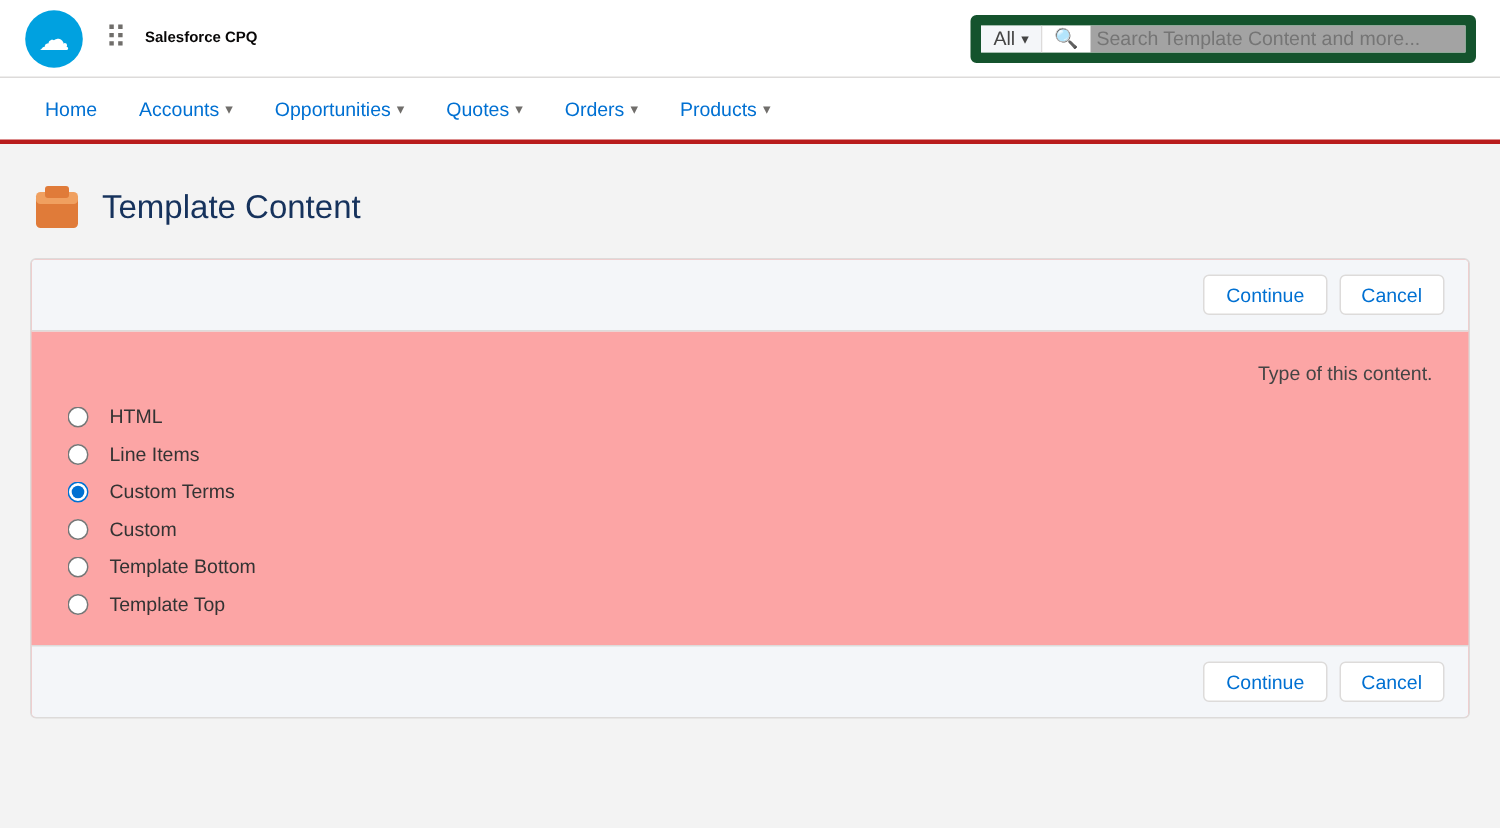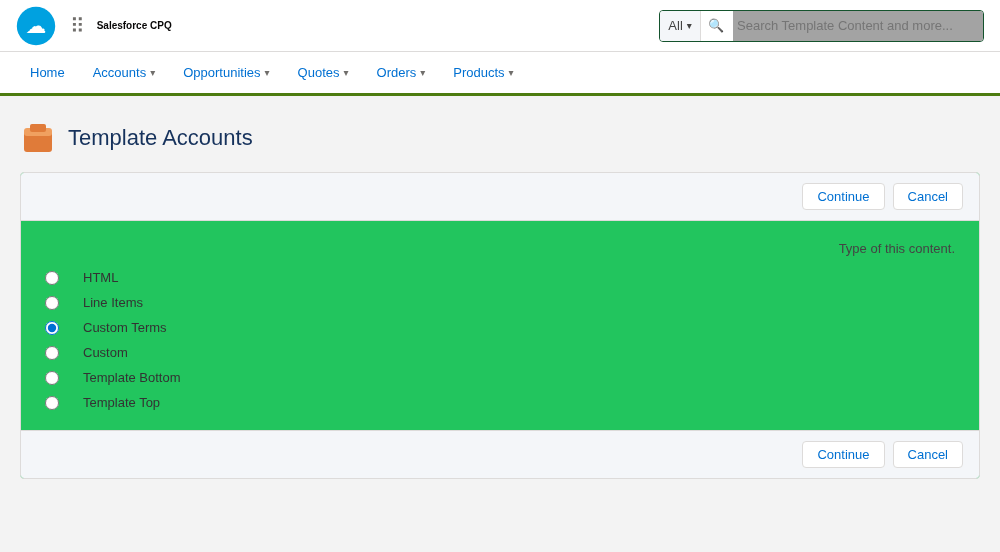--- a/index.html
+++ b/index.html
@@ -30,21 +30,21 @@
       font-size: 10px;
       font-weight: 600;
       color: #080707;
       white-space: nowrap;
       margin-right: 8px;
     }
     .header-search {
       margin-left: auto;
       display: flex;
       align-items: center;
-      border: 1px solid #14532d;
+      border: 7px solid #14532d;
       border-radius: 4px;
       overflow: hidden;
       height: 32px;
     }
     .header-search-filter {
       display: flex;
       align-items: center;
       padding: 0 8px;
       background: #f4f6f9;
       border-right: 1px solid #dddbda;
@@ -69,21 +69,21 @@
       color: #333;
       background: #a3a3a3;
       width: 250px;
       height: 100%;
       padding: 0 4px;
     }
 
     
     .nav {
       background: #fff;
-      border-bottom: 3px solid #4d7c0f;
+      border-bottom: 3px solid #b91c1c;
       display: flex;
       align-items: center;
       height: 44px;
       padding: 0 16px;
       gap: 0;
     }
     .nav-item {
       display: flex;
       align-items: center;
       height: 100%;
@@ -112,21 +112,21 @@
       height: 36px;
     }
     .page-title {
       font-size: 22px;
       font-weight: 300;
       color: #16325c;
     }
 
     
     .card {
-      background: #22c55e;
+      background: #fca5a5;
       border: 1px solid #dddbda;
       border-radius: 4px;
       overflow: hidden;
     }
     .card-toolbar {
       background: #f4f6f9;
       border-bottom: 1px solid #dddbda;
       padding: 10px 16px;
       display: flex;
       justify-content: flex-end;
@@ -151,21 +151,21 @@
       text-align: right;
     }
     .radio-group {
       display: flex;
       flex-direction: column;
       gap: 10px;
     }
     .radio-item {
       display: flex;
       align-items: center;
-      gap: 24px;
+      gap: 14px;
       font-size: 13px;
       color: #333;
       cursor: pointer;
     }
     .radio-item input[type="radio"] {
       width: 14px;
       height: 14px;
       cursor: pointer;
       accent-color: #0070d2;
     }
@@ -232,21 +232,21 @@
 
 <div class="page-content">
 
   <div class="page-title-row">
 
     <svg class="page-icon" viewBox="0 0 36 36">
       <rect x="4" y="10" width="28" height="22" rx="3" fill="#e07b39"></rect>
       <rect x="4" y="8" width="28" height="8" rx="3" fill="#f0a060"></rect>
       <rect x="10" y="4" width="16" height="8" rx="2" fill="#e07b39"></rect>
     </svg>
-    <h1 class="page-title">Template Accounts</h1>
+    <h1 class="page-title">Template Content</h1>
   </div>
 
   <div class="card">
 
     <div class="card-toolbar">
       <button class="btn">Continue</button>
       <button class="btn">Cancel</button>
     </div>
 
     <div class="card-body">

